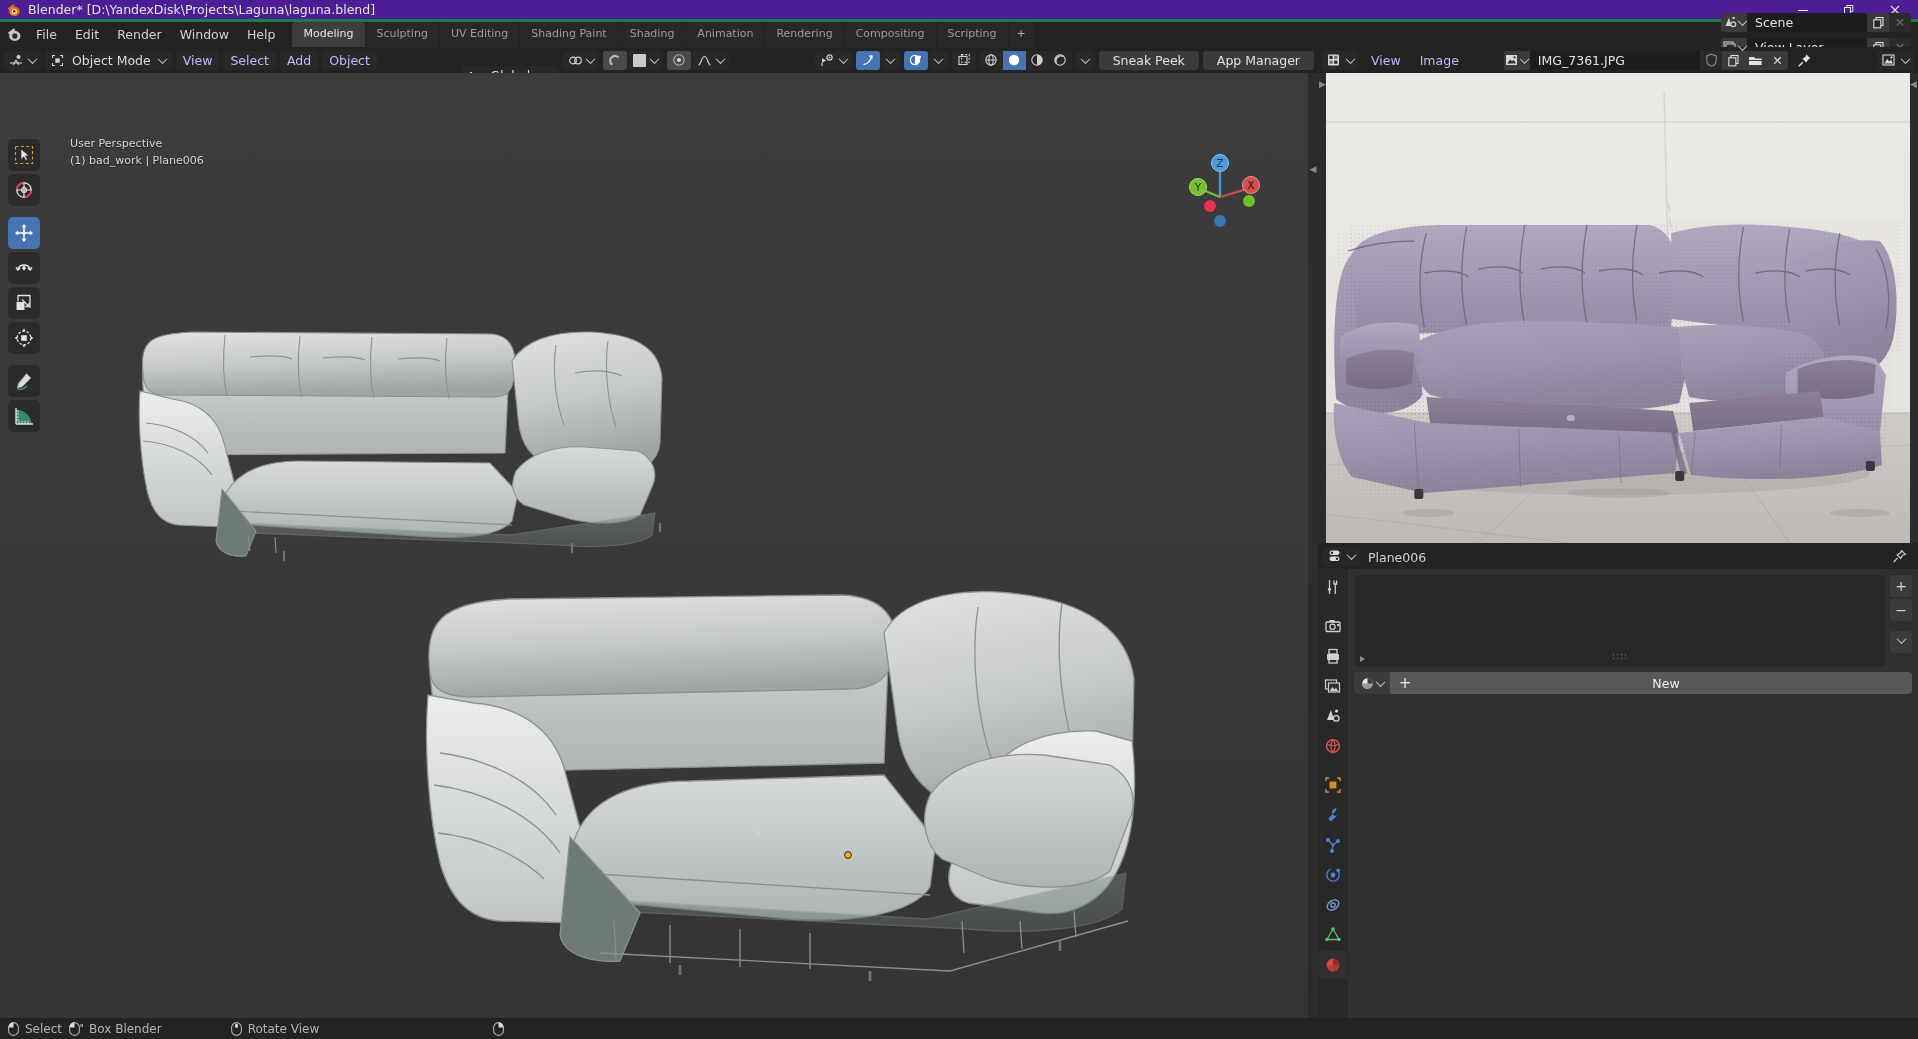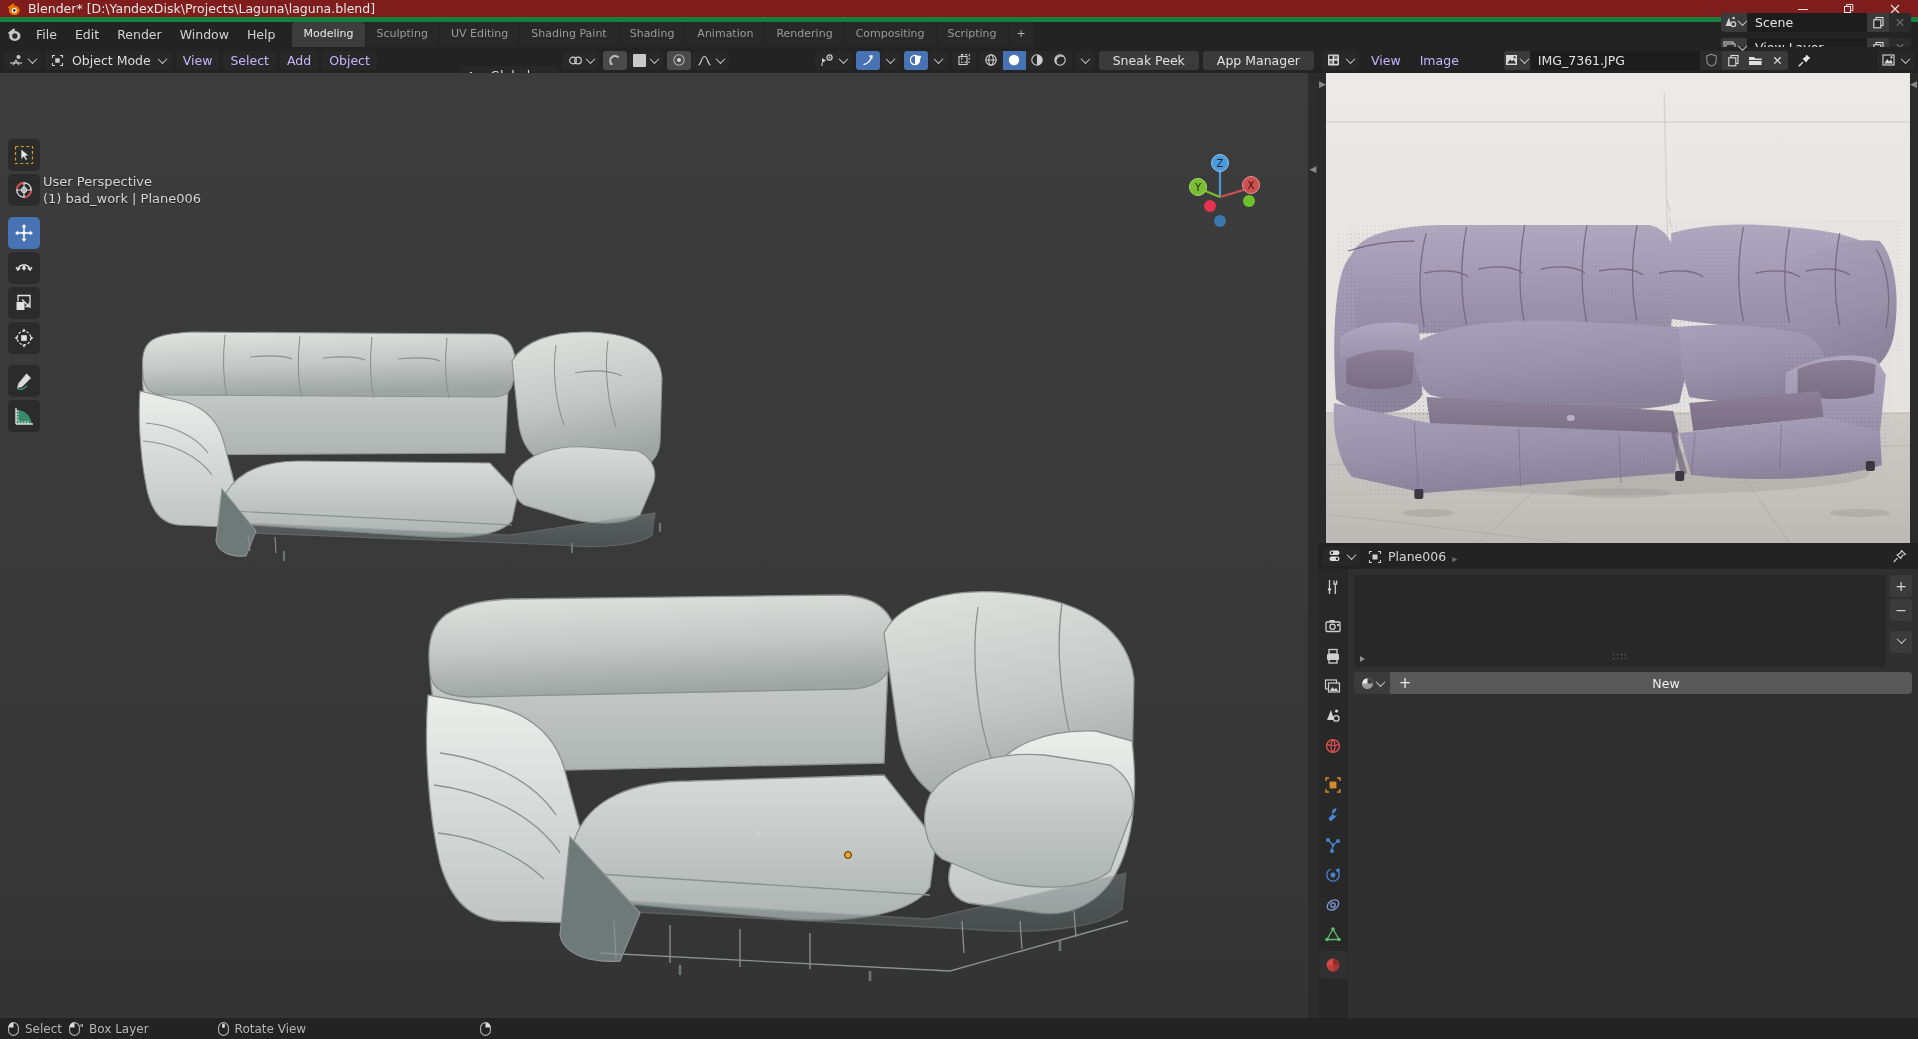--- a/index.html
+++ b/index.html
@@ -1,22 +1,22 @@
 <!DOCTYPE html>
 <html><head>
 <meta charset="utf-8">
 <style>
   * { box-sizing: border-box; margin:0; padding:0; }
   html,body { width:1918px; height:1039px; overflow:hidden; background:#1d1d1d;
     font-family:"DejaVu Sans", sans-serif; font-size:12.5px; color:#dcdcdc; }
   .app { position:relative; width:1918px; height:1039px; display:flex; flex-direction:column; }
 
   
-  .titlebar { height:22px; background:#7f1d1d; display:flex; align-items:center;
-     padding-left:6px; flex:0 0 22px; border-bottom:5px solid #15803d; }
+  .titlebar { height:22px; background:#4c1d95; display:flex; align-items:center;
+     padding-left:6px; flex:0 0 22px; border-bottom:3px solid #15803d; }
   .titlebar .tb-logo { width:16px; height:16px; margin-right:6px; flex:0 0 16px; }
   .titlebar .tb-title { font-size:12.5px; color:#e6e6e6; white-space:nowrap; }
   .titlebar .tb-spacer { flex:1 1 auto; }
   .wbtn { width:46px; height:22px; display:flex; align-items:center; justify-content:center;
      color:#e8e8e8; font-size:13px; }
 
   
   .topbar { height:25px; background:#232323; display:flex; align-items:center; flex:0 0 25px;
      padding:0 3px; }
   .tb-icon-blender { width:22px; height:22px; display:flex; align-items:center; justify-content:center; margin-right:2px;}
@@ -54,22 +54,22 @@
   .caret { width:7px; height:7px; border-right:1.5px solid #c8c8c8; border-bottom:1.5px solid #c8c8c8;
      transform:rotate(45deg) translate(-1px,-1px); display:inline-block; }
   .seg { display:flex; background:#282828; border-radius:3px; overflow:hidden; height:19px; }
   .seg > div { width:23px; height:19px; display:flex; align-items:center; justify-content:center; }
   .seg > div.sel { background:#4772b3; }
   .bigbtn { height:19px; background:#3b3b3b; border-radius:3px; padding:0 14px; display:flex;
      align-items:center; font-size:12.5px; color:#e0e0e0; }
 
   .viewport { position:relative; flex:1 1 auto; overflow:hidden;
       background:linear-gradient(180deg,#3c3c3c 0%, #393939 55%, #343434 100%); }
-  .vp-text { position:absolute; left:43px; top:62px; font-size:13px; color:#d8d8d8;
-      line-height:17px; text-shadow:0 1px 1px rgba(0,0,0,.55); pointer-events:none;margin-top:38px; }
+  .vp-text { position:absolute; left:70px; top:62px; font-size:11px; color:#d8d8d8;
+      line-height:17px; text-shadow:0 1px 1px rgba(0,0,0,.55); pointer-events:none; }
   .toolbar { position:absolute; left:8px; top:66px; width:32px; display:flex; flex-direction:column;
       gap:3px; }
   .tool { width:32px; height:32px; background:#2b2b2b; border-radius:5px; display:flex;
       align-items:center; justify-content:center; }
   .tool.active { background:#4772b3; }
   .tool-sep { height:5px; }
   .gizmo { position:absolute; right:55px; top:78px; width:86px; height:86px; }
   .vp-rightstrip { position:absolute; right:0; top:0; width:10px; height:100%;
       background:#2c2c2c; }
   .vp-arrow { position:absolute; right:1px; top:88px; width:8px; height:16px;
@@ -81,21 +81,21 @@
       padding:0 4px; flex:0 0 26px; }
   .img-editor { flex:0 0 470px; background:#2b2b2b; position:relative; overflow:hidden;
       display:flex; align-items:center; justify-content:center; }
   .sofa-photo { position:relative; width:100%; height:100%;
       background:linear-gradient(180deg,#ebe9e6 0%, #e7e5e2 34%, #d9d6d2 56%, #c9c6c2 100%); }
 
   
   .props { flex:1 1 auto; display:flex; flex-direction:column; background:#303030; min-height:0; }
   .props-header { height:26px; background:#232323; display:flex; align-items:center; gap:8px;
       padding:0 5px; flex:0 0 26px; }
-  .bc { display:flex; align-items:flex-end; gap:6px; font-size:12.5px; color:#d5d5d5; }
+  .bc { display:flex; align-items:flex-end; gap:6px; font-size:12.5px; color:#d5d5d5;flex-direction:column; }
   .props-body { flex:1 1 auto; display:flex; min-height:0; }
   .prop-tabs { width:30px; flex:0 0 30px; background:#282828; display:flex; flex-direction:column;
       align-items:center; padding-top:4px; gap:2px; }
   .ptab { width:28px; height:28px; display:flex; align-items:center; justify-content:center;
       border-radius:4px 0 0 4px; }
   .ptab.active { background:#303030; }
   .ptab-sep { height:7px; }
   .prop-content { flex:1 1 auto; background:#303030; padding:6px 6px 0 6px; min-width:0; }
   .matrow { display:flex; gap:4px; }
   .mat-list { flex:1 1 auto; height:92px; background:#282828; border-radius:4px; position:relative; }
@@ -958,21 +958,21 @@
       <span>Select</span>
     </div>
     <div class="sb-item">
       <span>
         <svg width="14" height="14" viewBox="0 0 14 14">
           <rect x="0.6" y="0.6" width="9.8" height="12.8" rx="4.9" fill="none" stroke="#b4b4b4" stroke-width="1.1"></rect>
           <path d="M0.6 5.5 A4.9 4.9 0 0 1 5.5 0.6 V5.5 Z" fill="#dcdcdc"></path>
           <path d="M12 2 V5 M13.4 2 V5" stroke="#b4b4b4" stroke-width="1"></path>
         </svg>
       </span>
-      <span>Box Layer</span>
+      <span>Box Blender</span>
     </div>
     <span class="sb-gap"></span>
     <div class="sb-item">
       <span>
         <svg width="11" height="14" viewBox="0 0 11 14">
           <rect x="0.6" y="0.6" width="9.8" height="12.8" rx="4.9" fill="none" stroke="#b4b4b4" stroke-width="1.1"></rect>
           <rect x="4.1" y="1.8" width="2.8" height="4.2" rx="1.4" fill="#dcdcdc"></rect>
         </svg>
       </span>
       <span>Rotate View</span>

